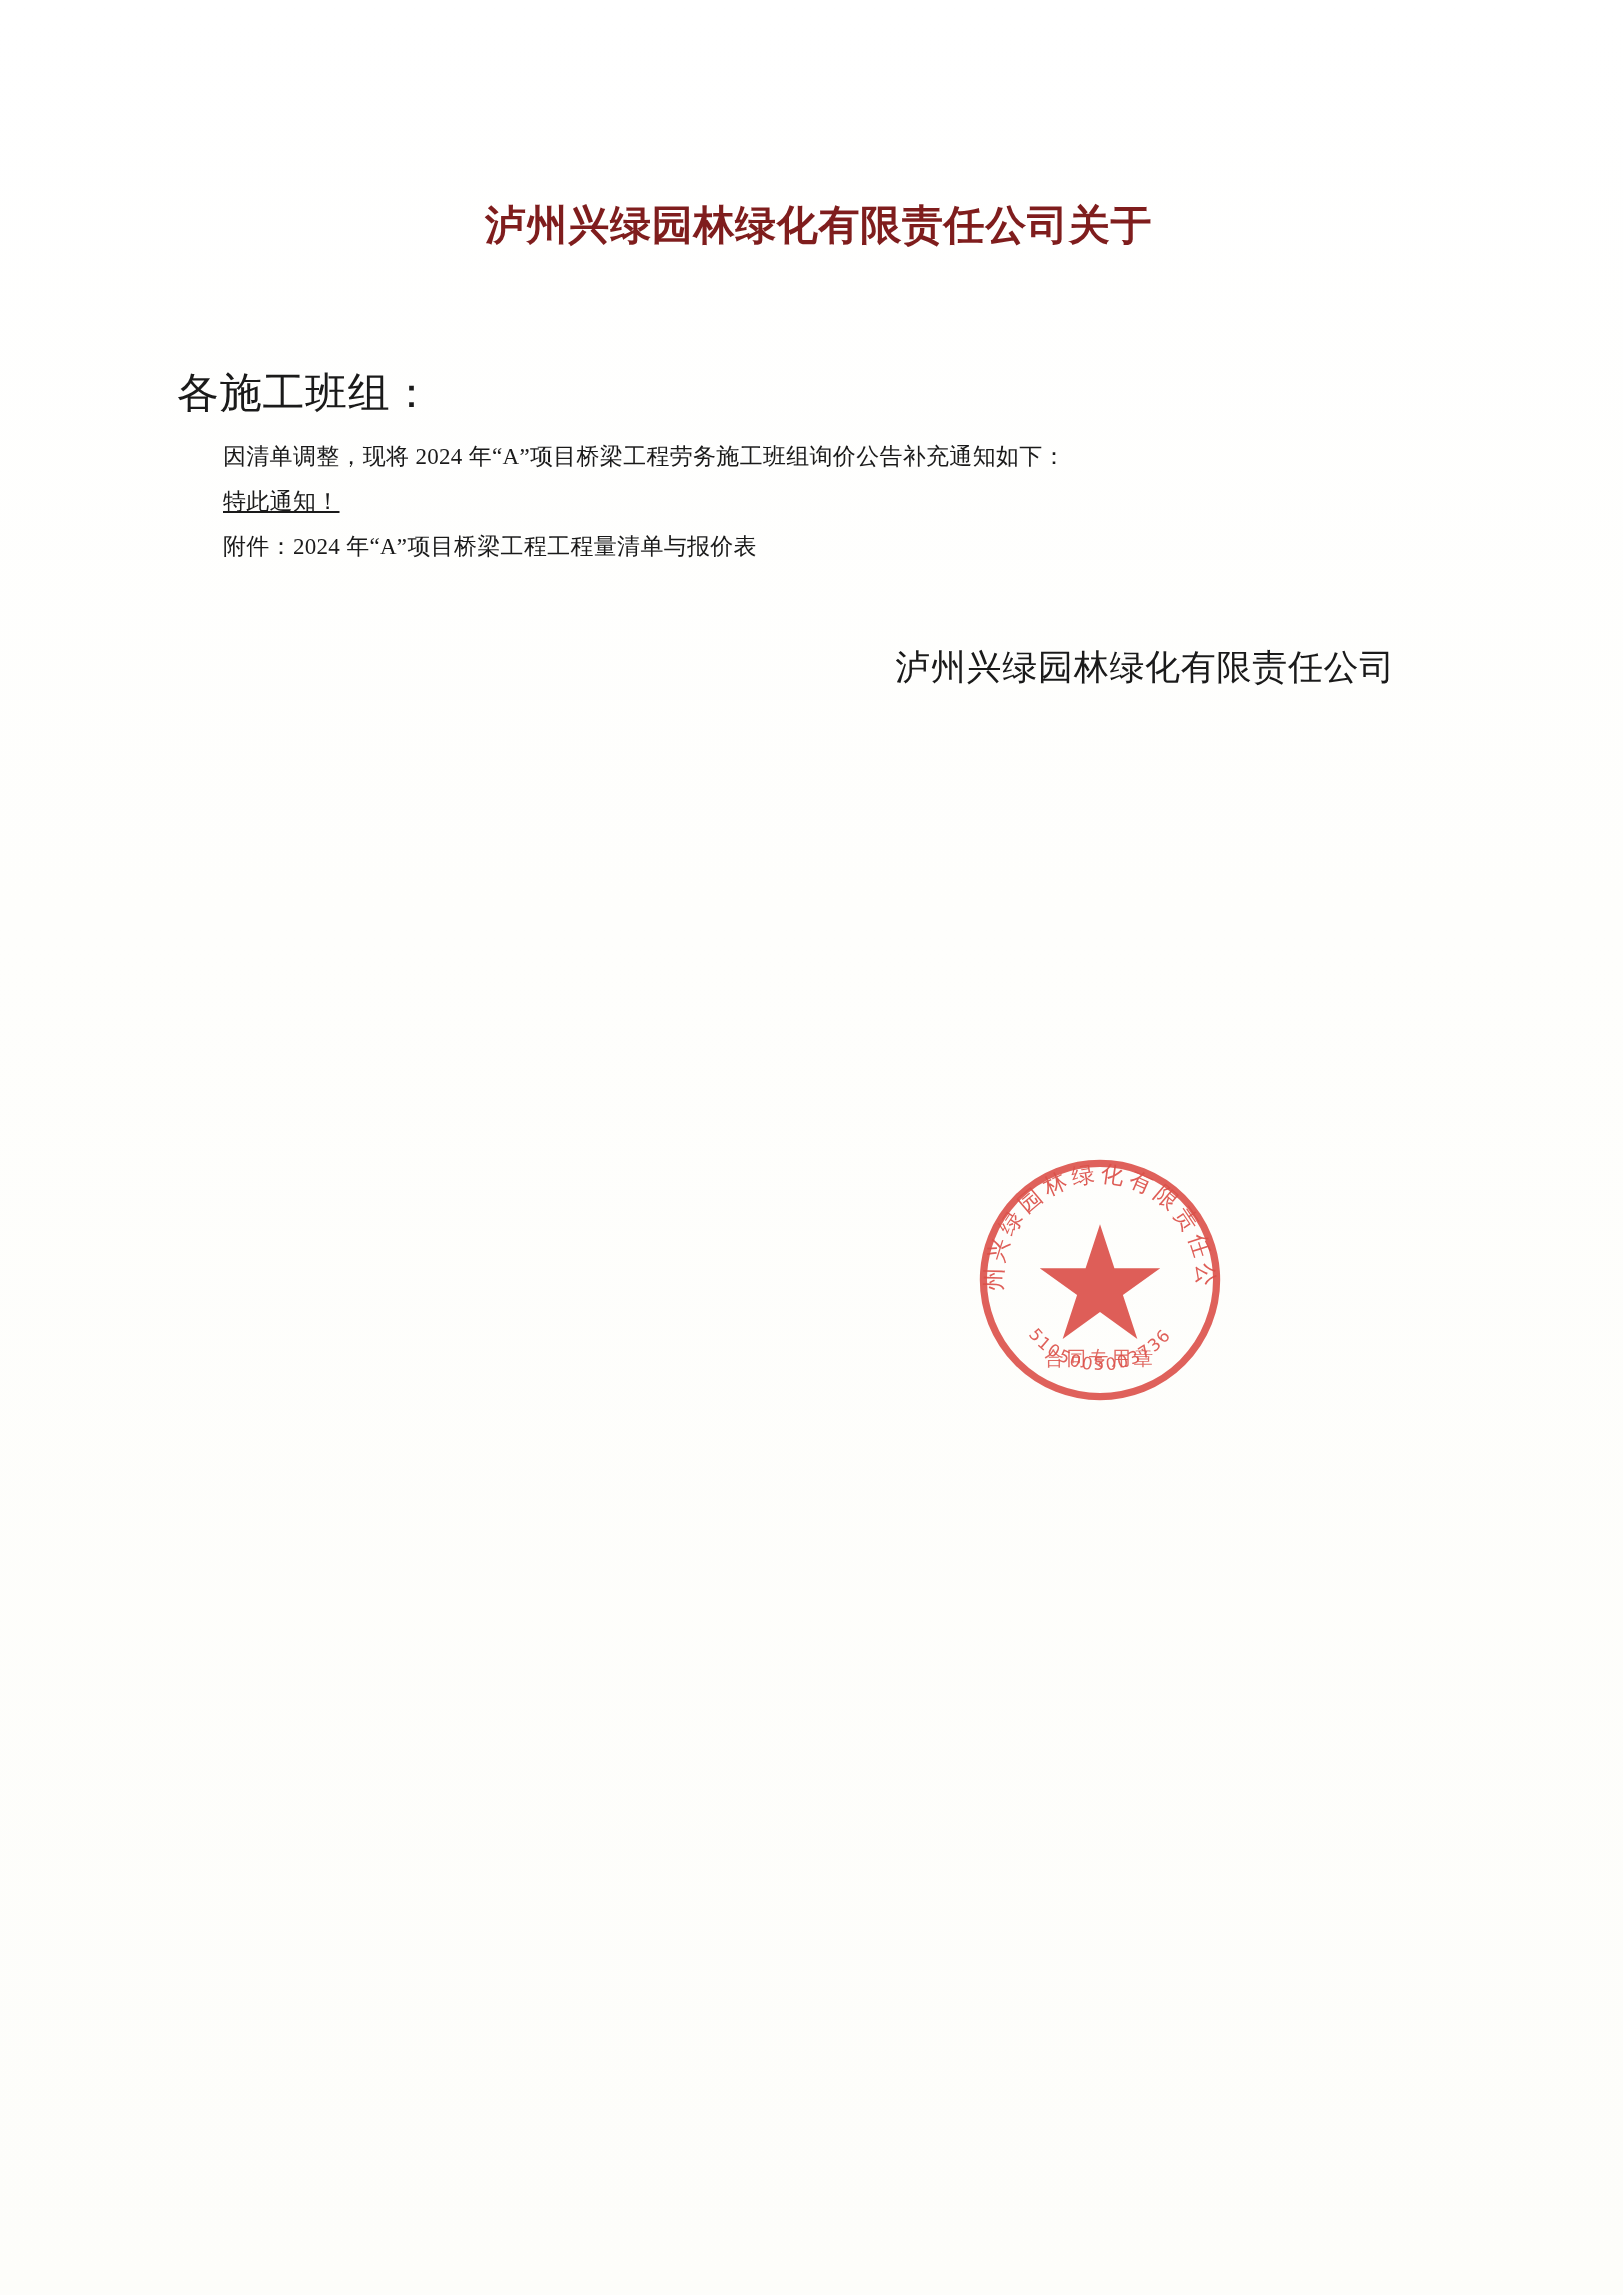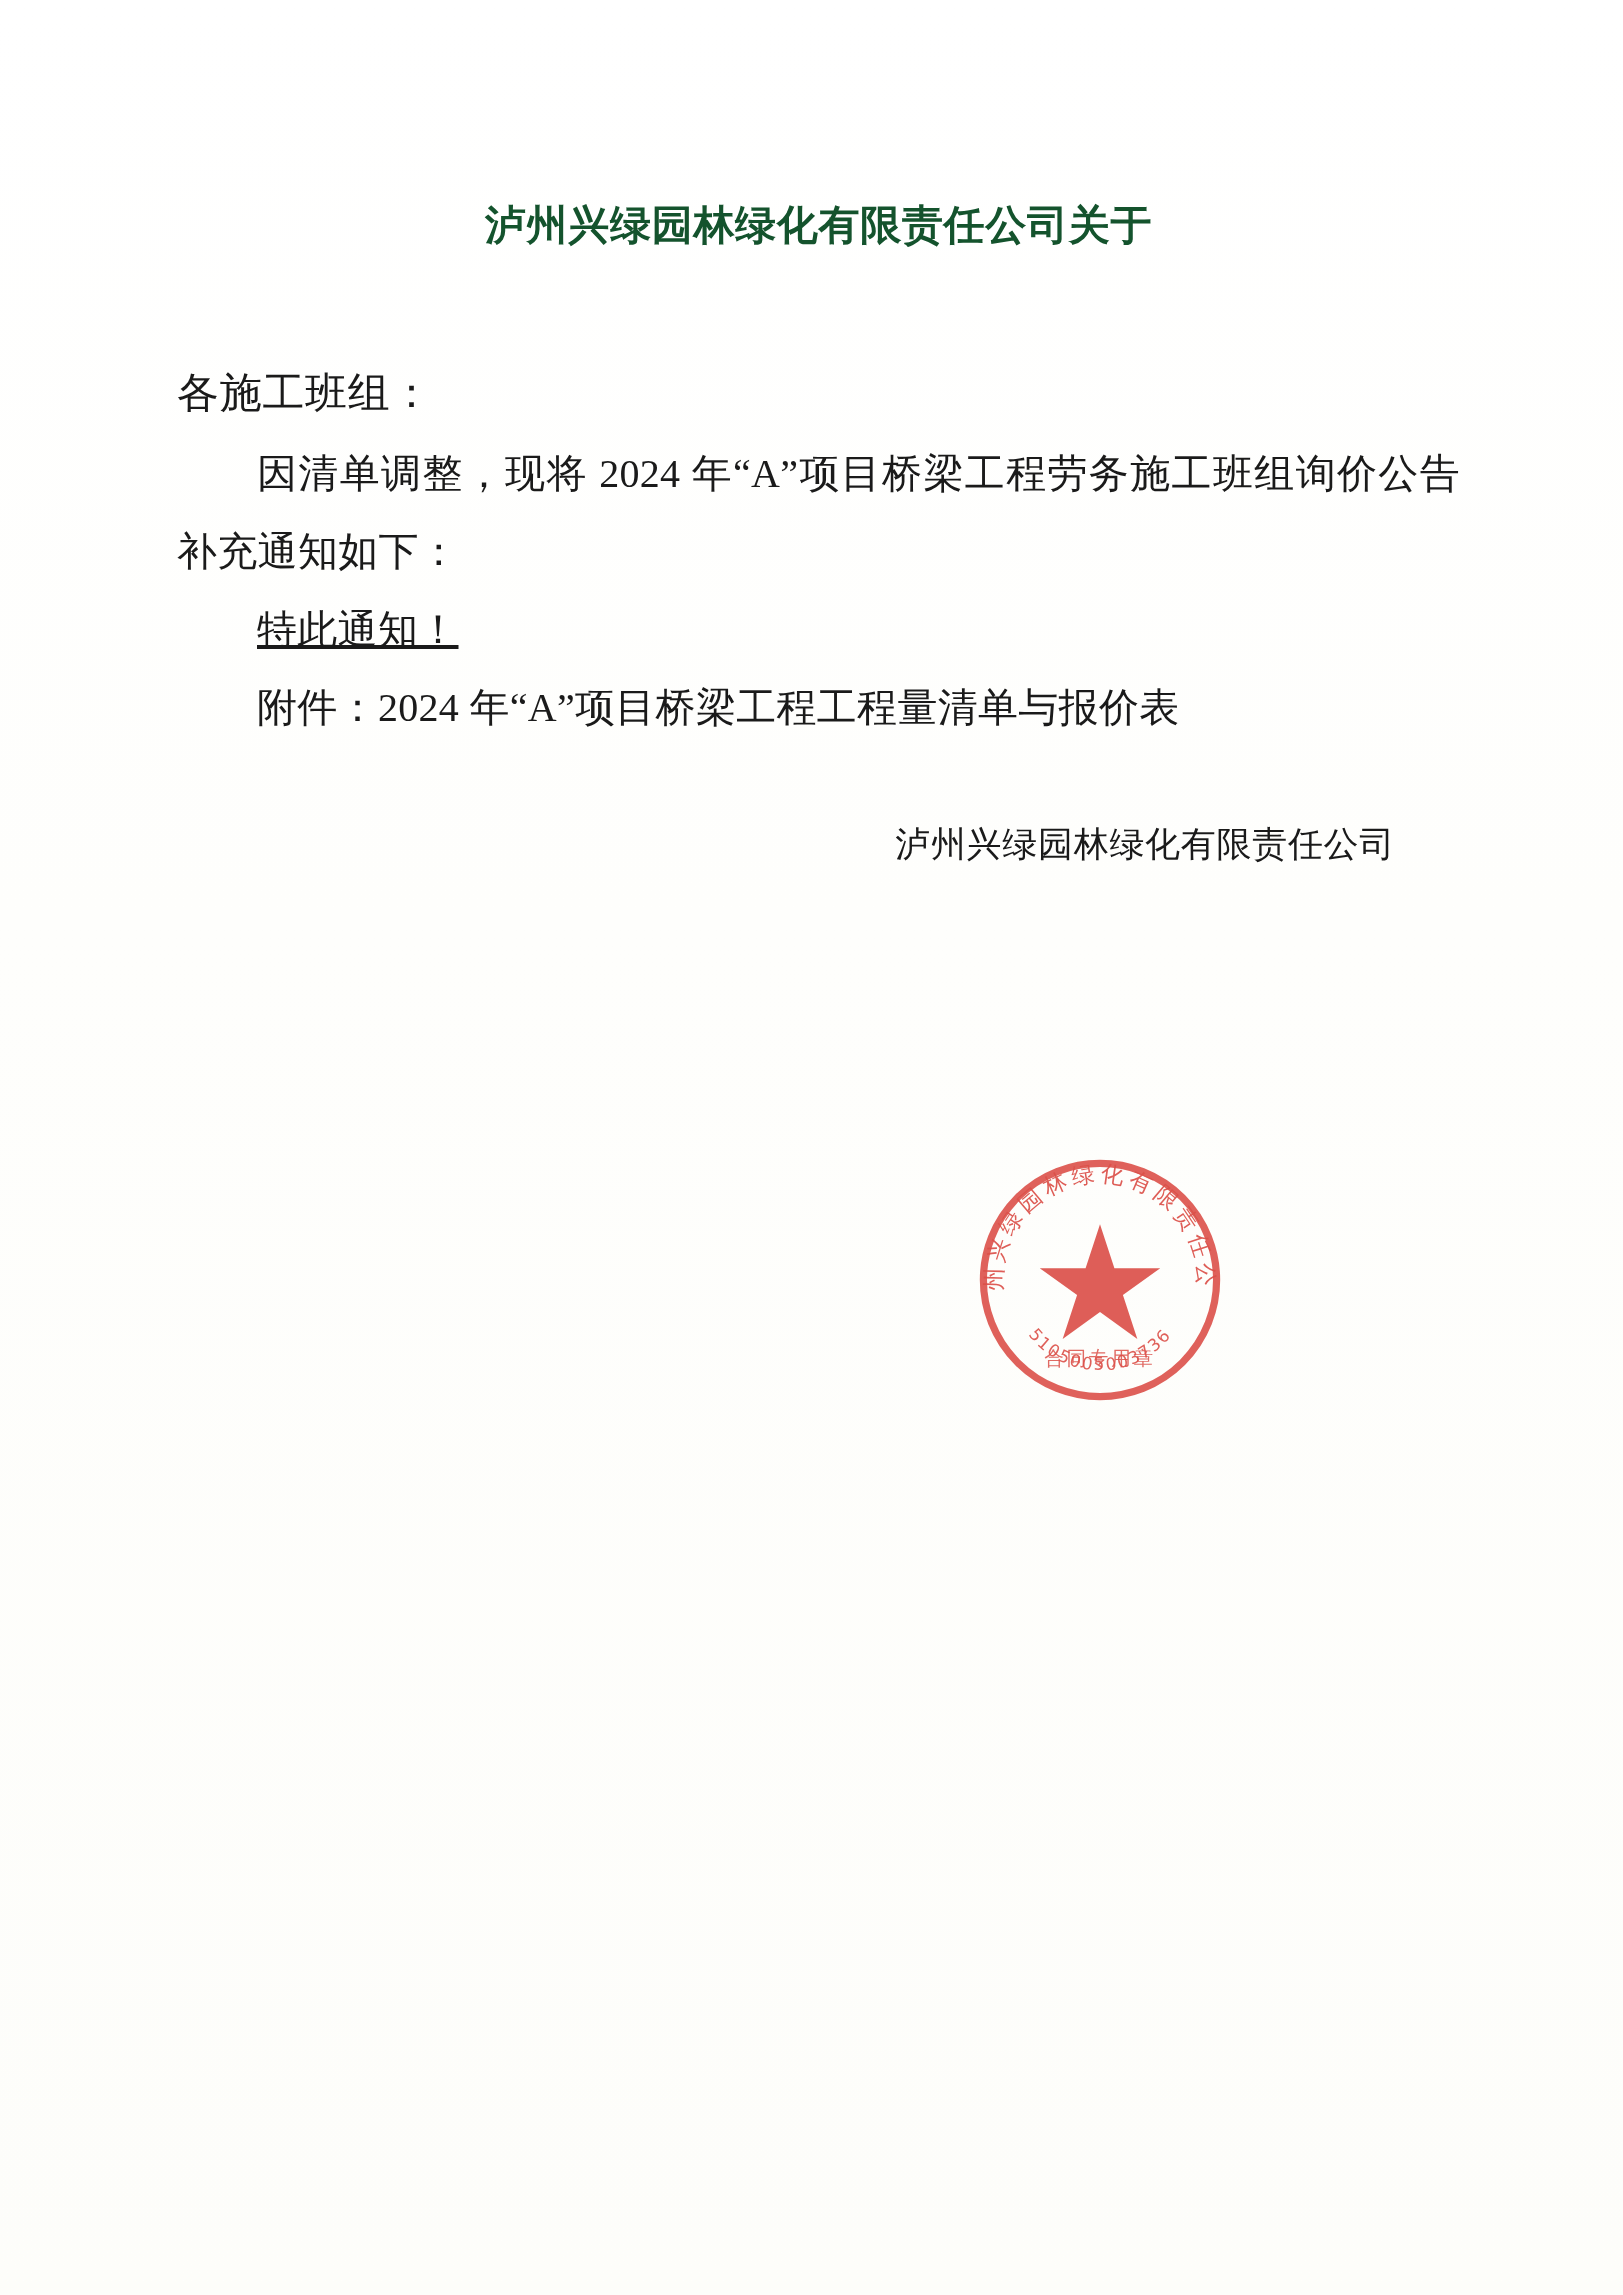--- a/index.html
+++ b/index.html
@@ -35,37 +35,37 @@
     top: 0;
     width: 1283px;
   }
   .doc-title {
     text-align: center;
     font-family: "DejaVu Sans", "Liberation Sans", sans-serif;
     font-weight: bold;
     font-size: 41px;
     line-height: 1.45;
     letter-spacing: 0.7px;
-    color: #14532d;
+    color: #7f1d1d;
   }
   .title-line-1 {
     margin-top: 196px;
   }
   .title-line-2 {
     margin-top: 10.5px;
   }
   .salutation {
     margin-top: 98px;
     font-size: 42px;
     line-height: 1.95;
     letter-spacing: 0.7px;
   }
   p.body-para {
     margin: 0;
-    font-size: 40px;
+    font-size: 23px;
     line-height: 1.95;
     letter-spacing: 0.3px;
     text-align: justify;
     text-justify: inter-ideograph;
     text-indent: 2em;
   }
   .notice-line {
     margin-top: 2.6px;
     text-decoration: underline;
   }

